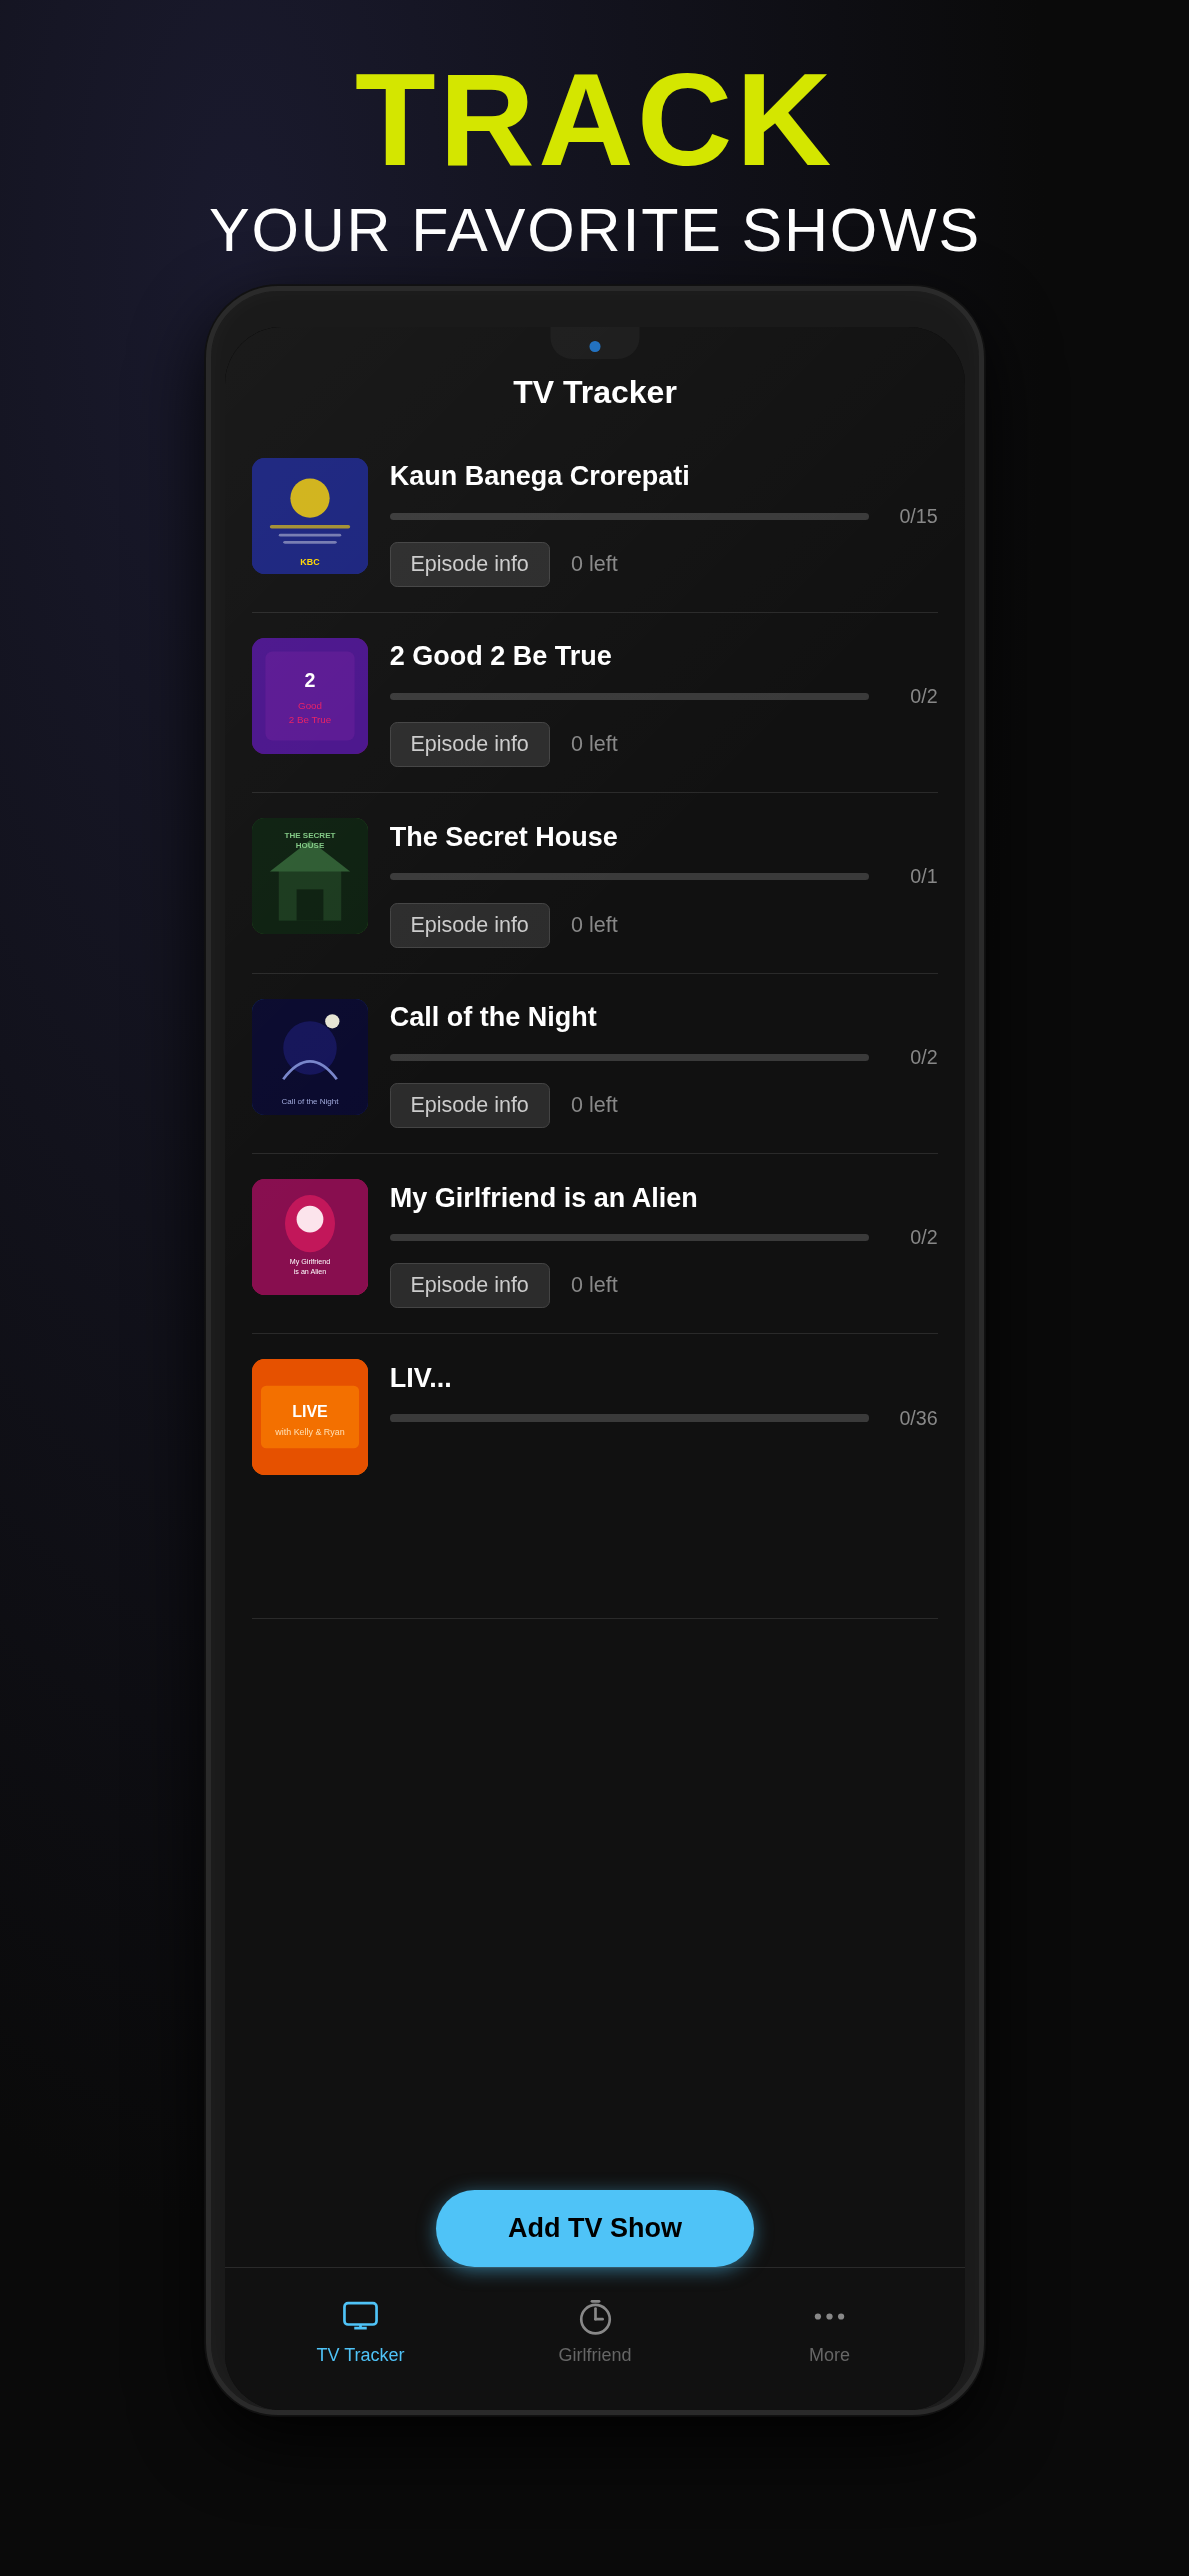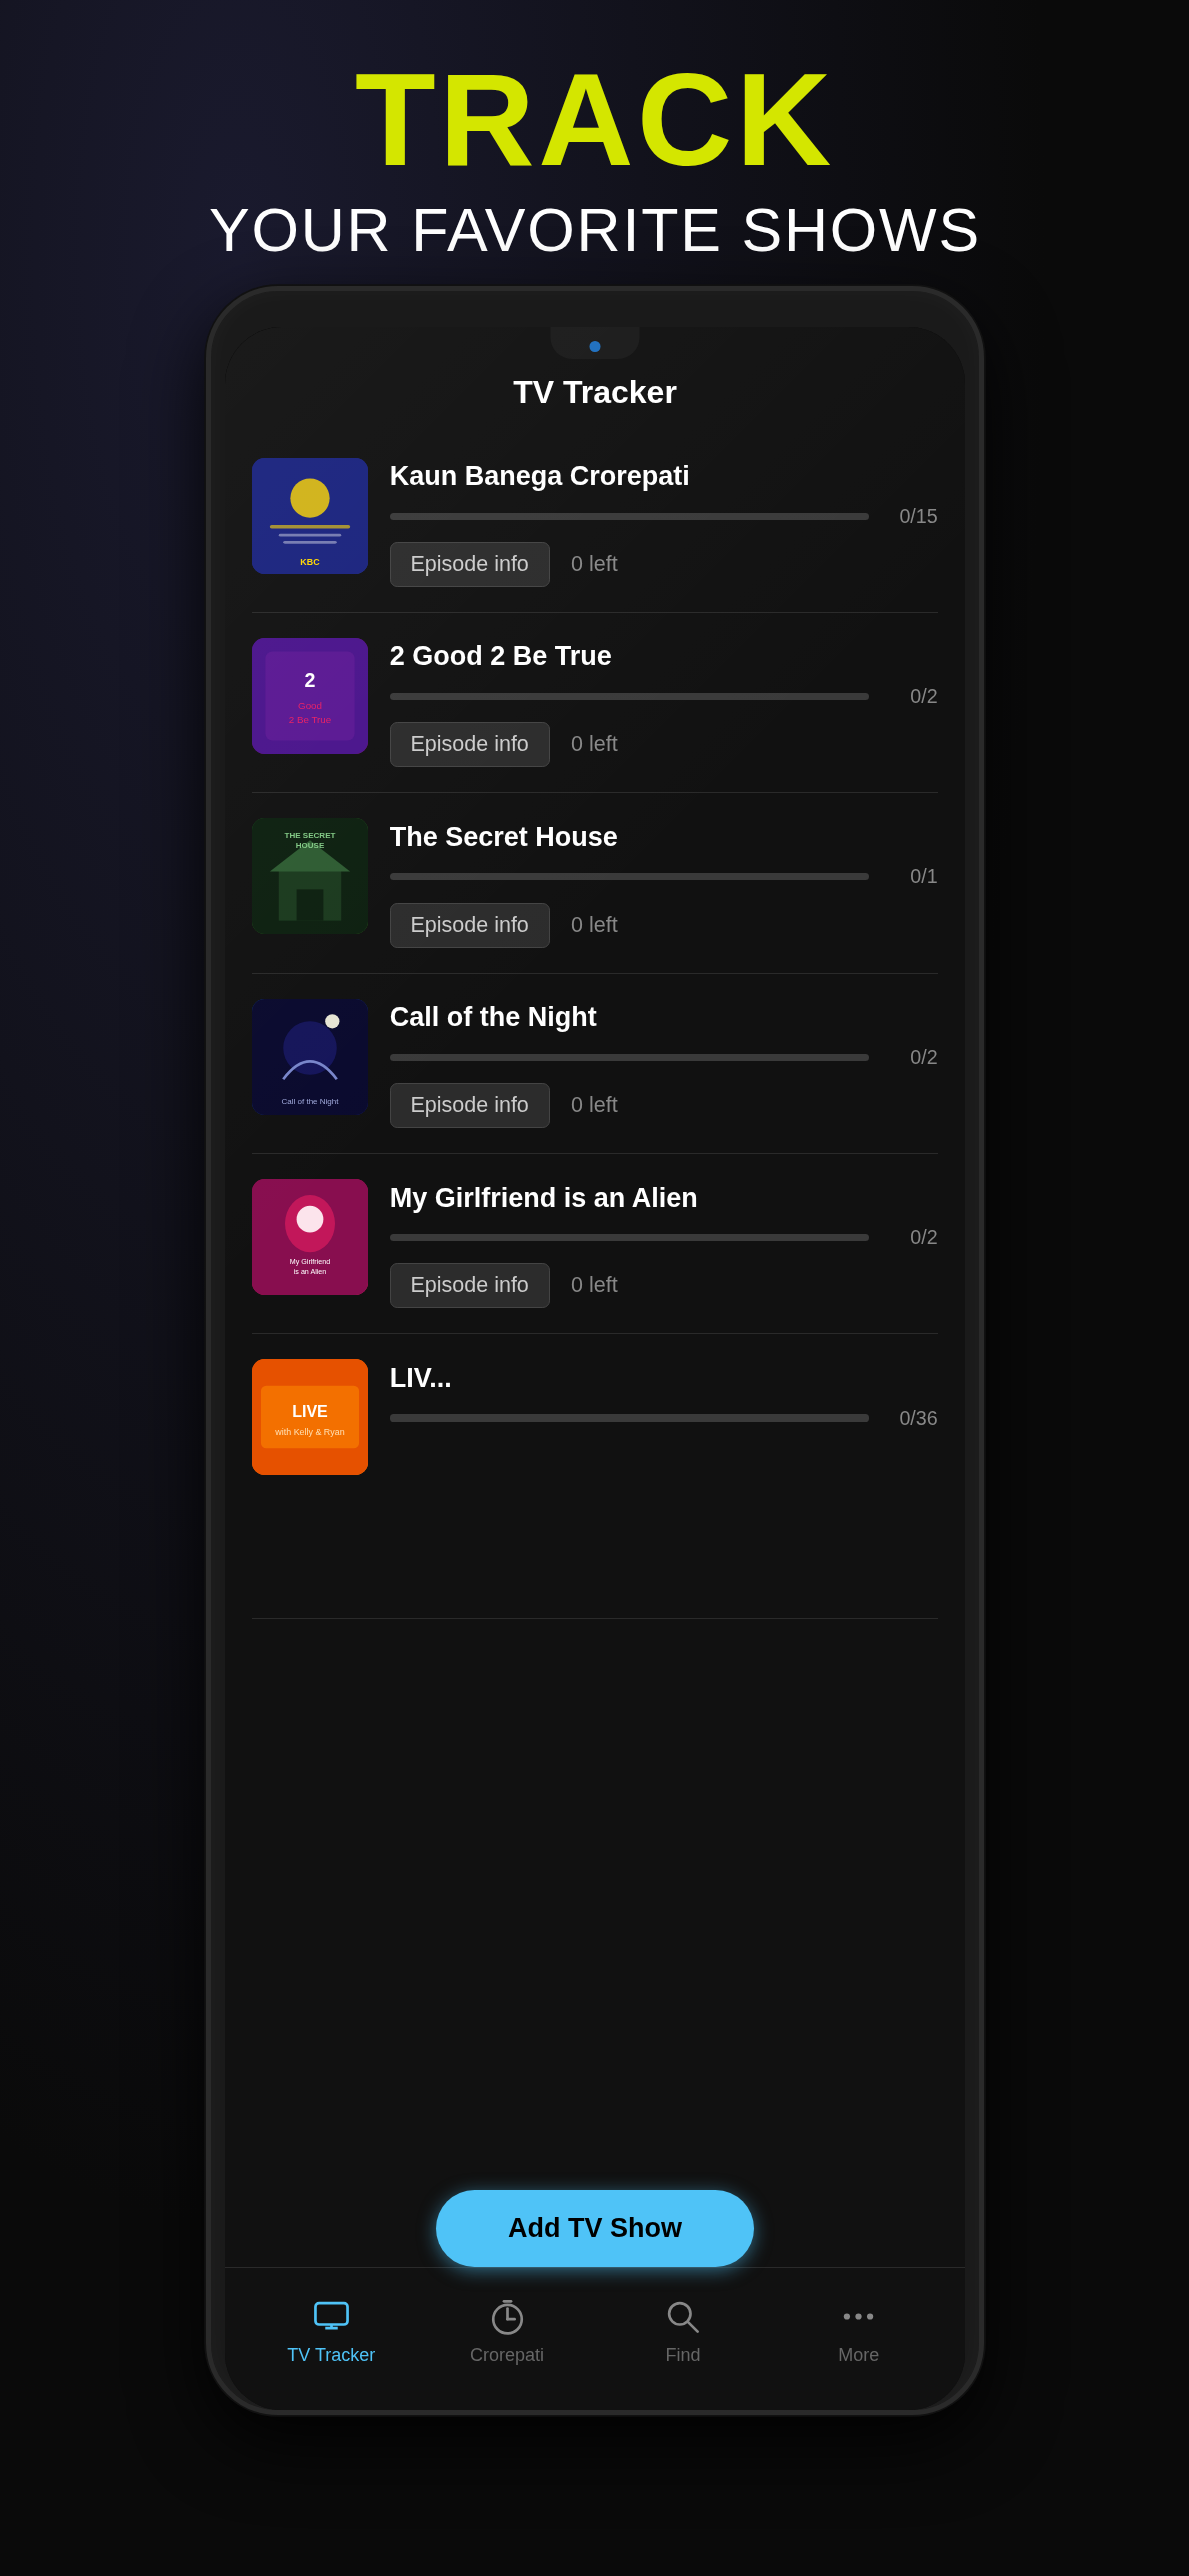--- a/index.html
+++ b/index.html
@@ -514,32 +514,23 @@
 
         <div class="nav-item">
           <div class="nav-icon">
             <svg viewBox="0 0 46 46" xmlns="http://www.w3.org/2000/svg">
               <circle cx="23" cy="26" r="16" stroke="#888" stroke-width="3" fill="none"></circle>
               <line x1="23" y1="26" x2="23" y2="14" stroke="#888" stroke-width="3" stroke-linecap="round"></line>
               <line x1="23" y1="26" x2="31" y2="26" stroke="#888" stroke-width="3" stroke-linecap="round"></line>
               <line x1="19" y1="6" x2="27" y2="6" stroke="#888" stroke-width="3" stroke-linecap="round"></line>
             </svg>
           </div>
-          <span class="nav-label">Crorepati</span>
-        </div>
-
-        <div class="nav-item">
-          <div class="nav-icon">
-            <svg viewBox="0 0 46 46" xmlns="http://www.w3.org/2000/svg">
-              <circle cx="20" cy="20" r="12" stroke="#888" stroke-width="3" fill="none"></circle>
-              <line x1="29" y1="29" x2="40" y2="40" stroke="#888" stroke-width="3" stroke-linecap="round"></line>
-            </svg>
-          </div>
-          <span class="nav-label">Find</span>
-        </div>
+          <span class="nav-label">Girlfriend</span>
+        </div>
+
 
         <div class="nav-item">
           <div class="nav-icon">
             <svg viewBox="0 0 46 46" xmlns="http://www.w3.org/2000/svg">
               <circle cx="10" cy="23" r="3.5" fill="#888"></circle>
               <circle cx="23" cy="23" r="3.5" fill="#888"></circle>
               <circle cx="36" cy="23" r="3.5" fill="#888"></circle>
             </svg>
           </div>
           <span class="nav-label">More</span>

